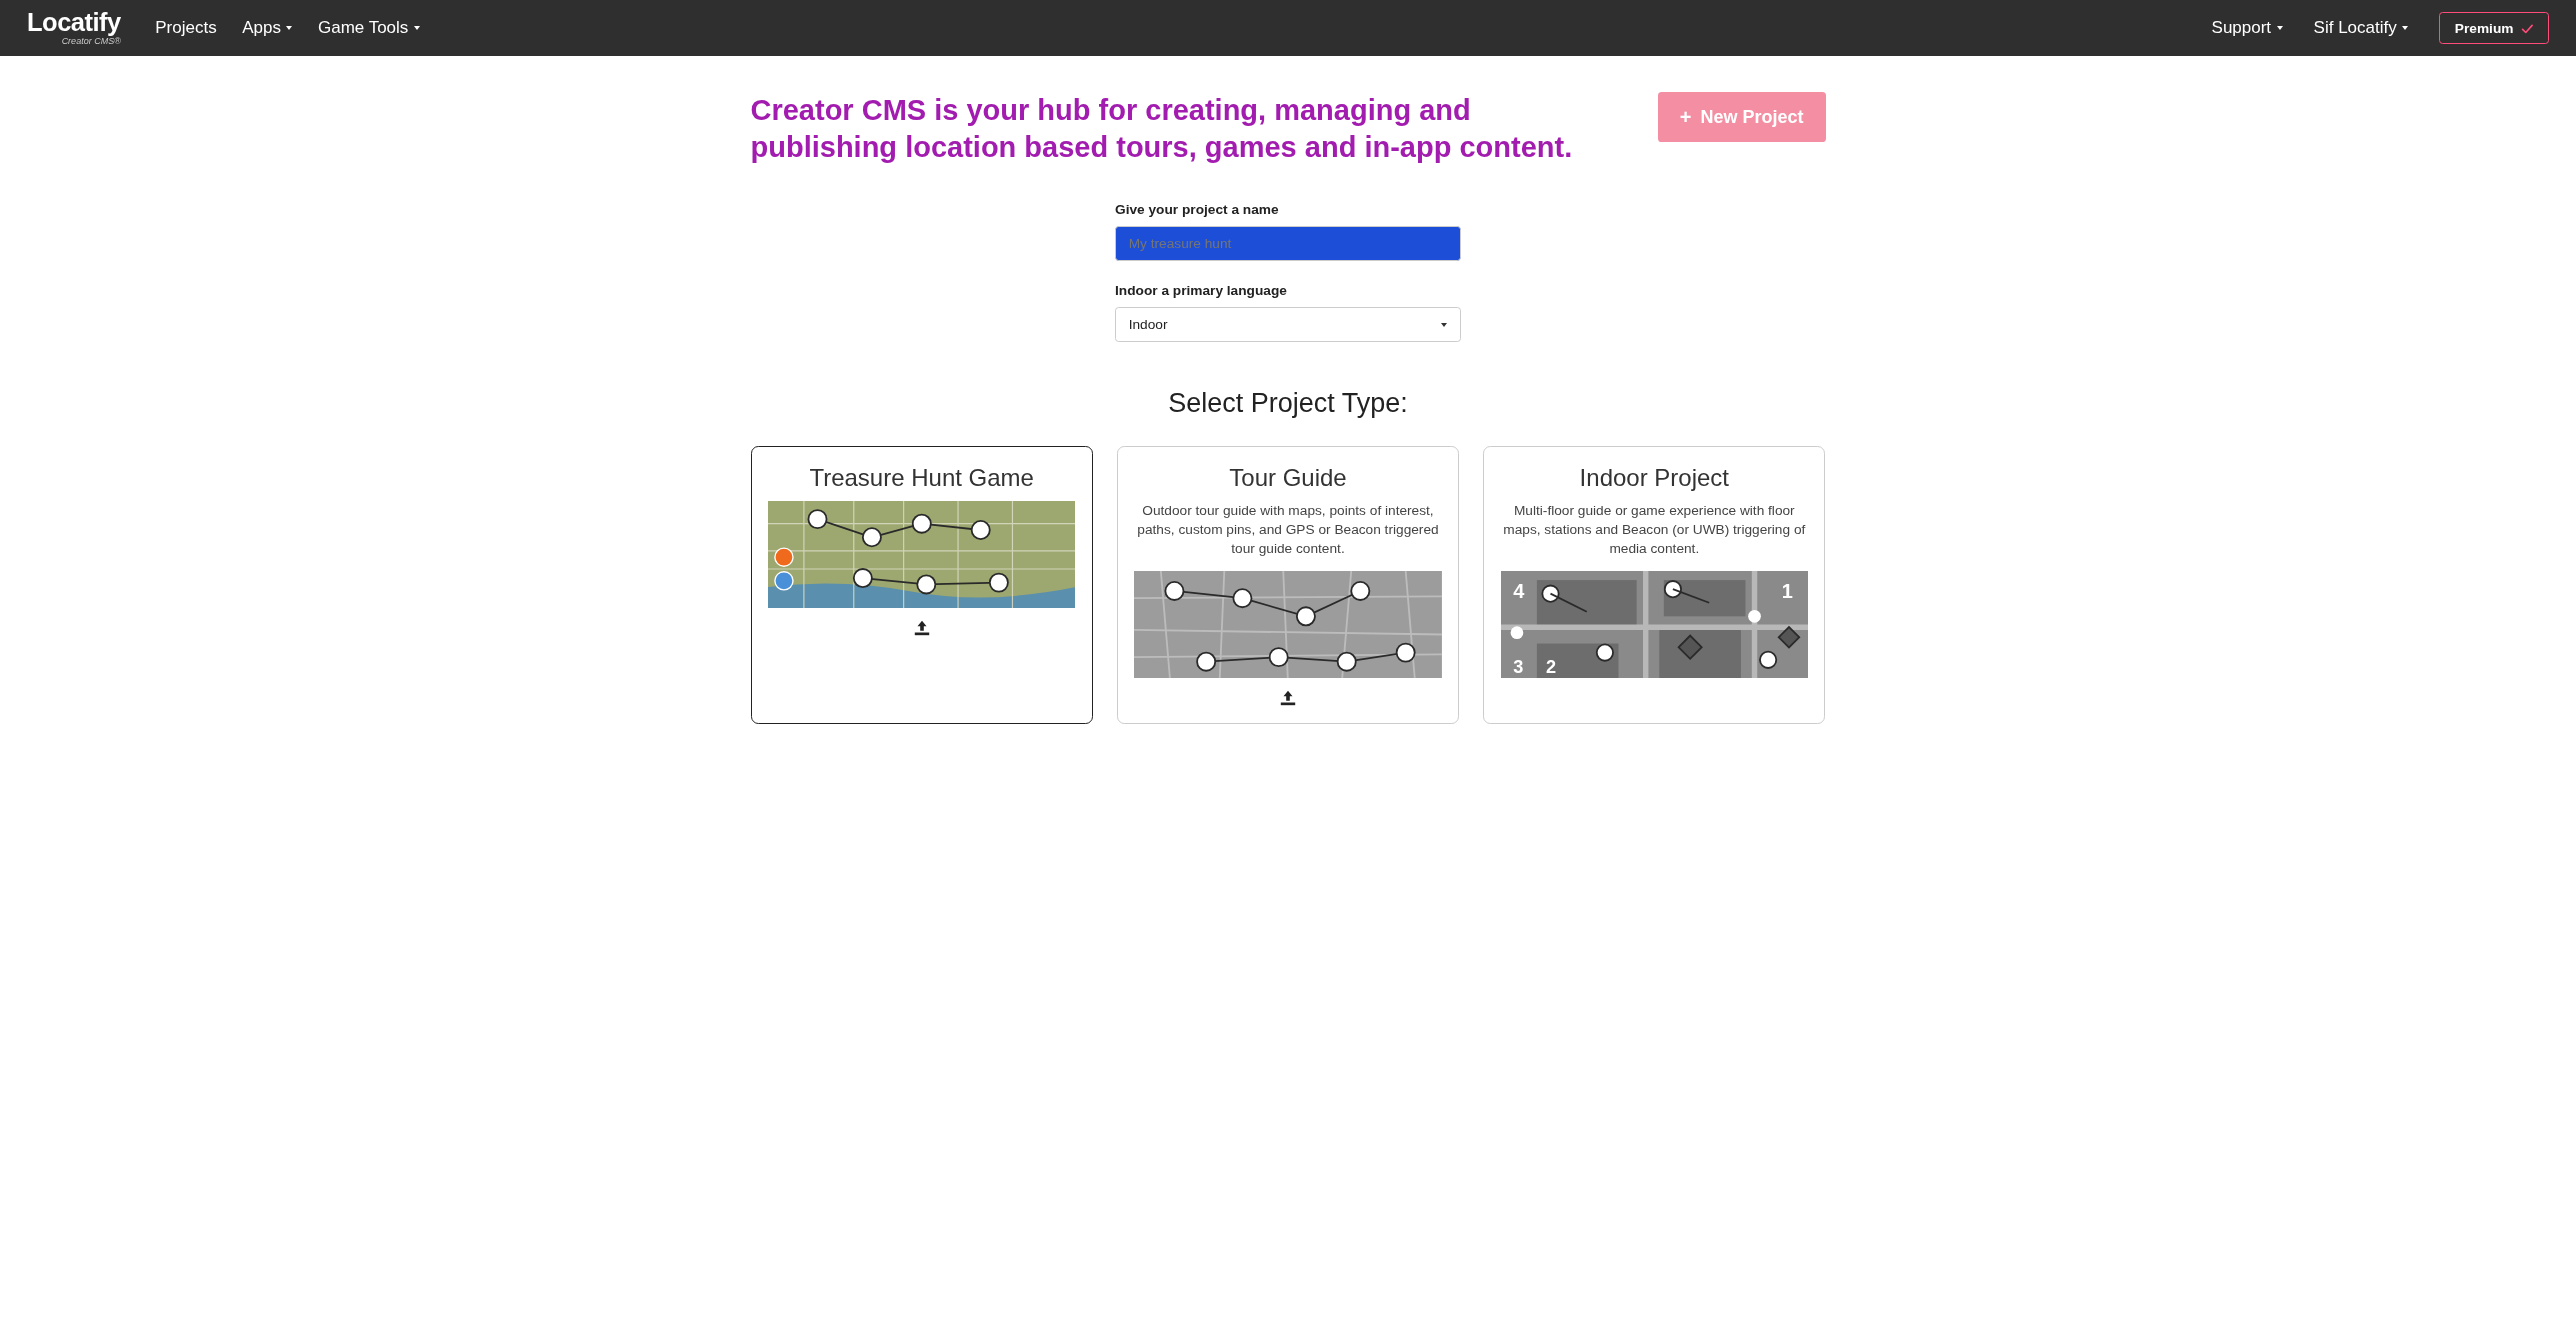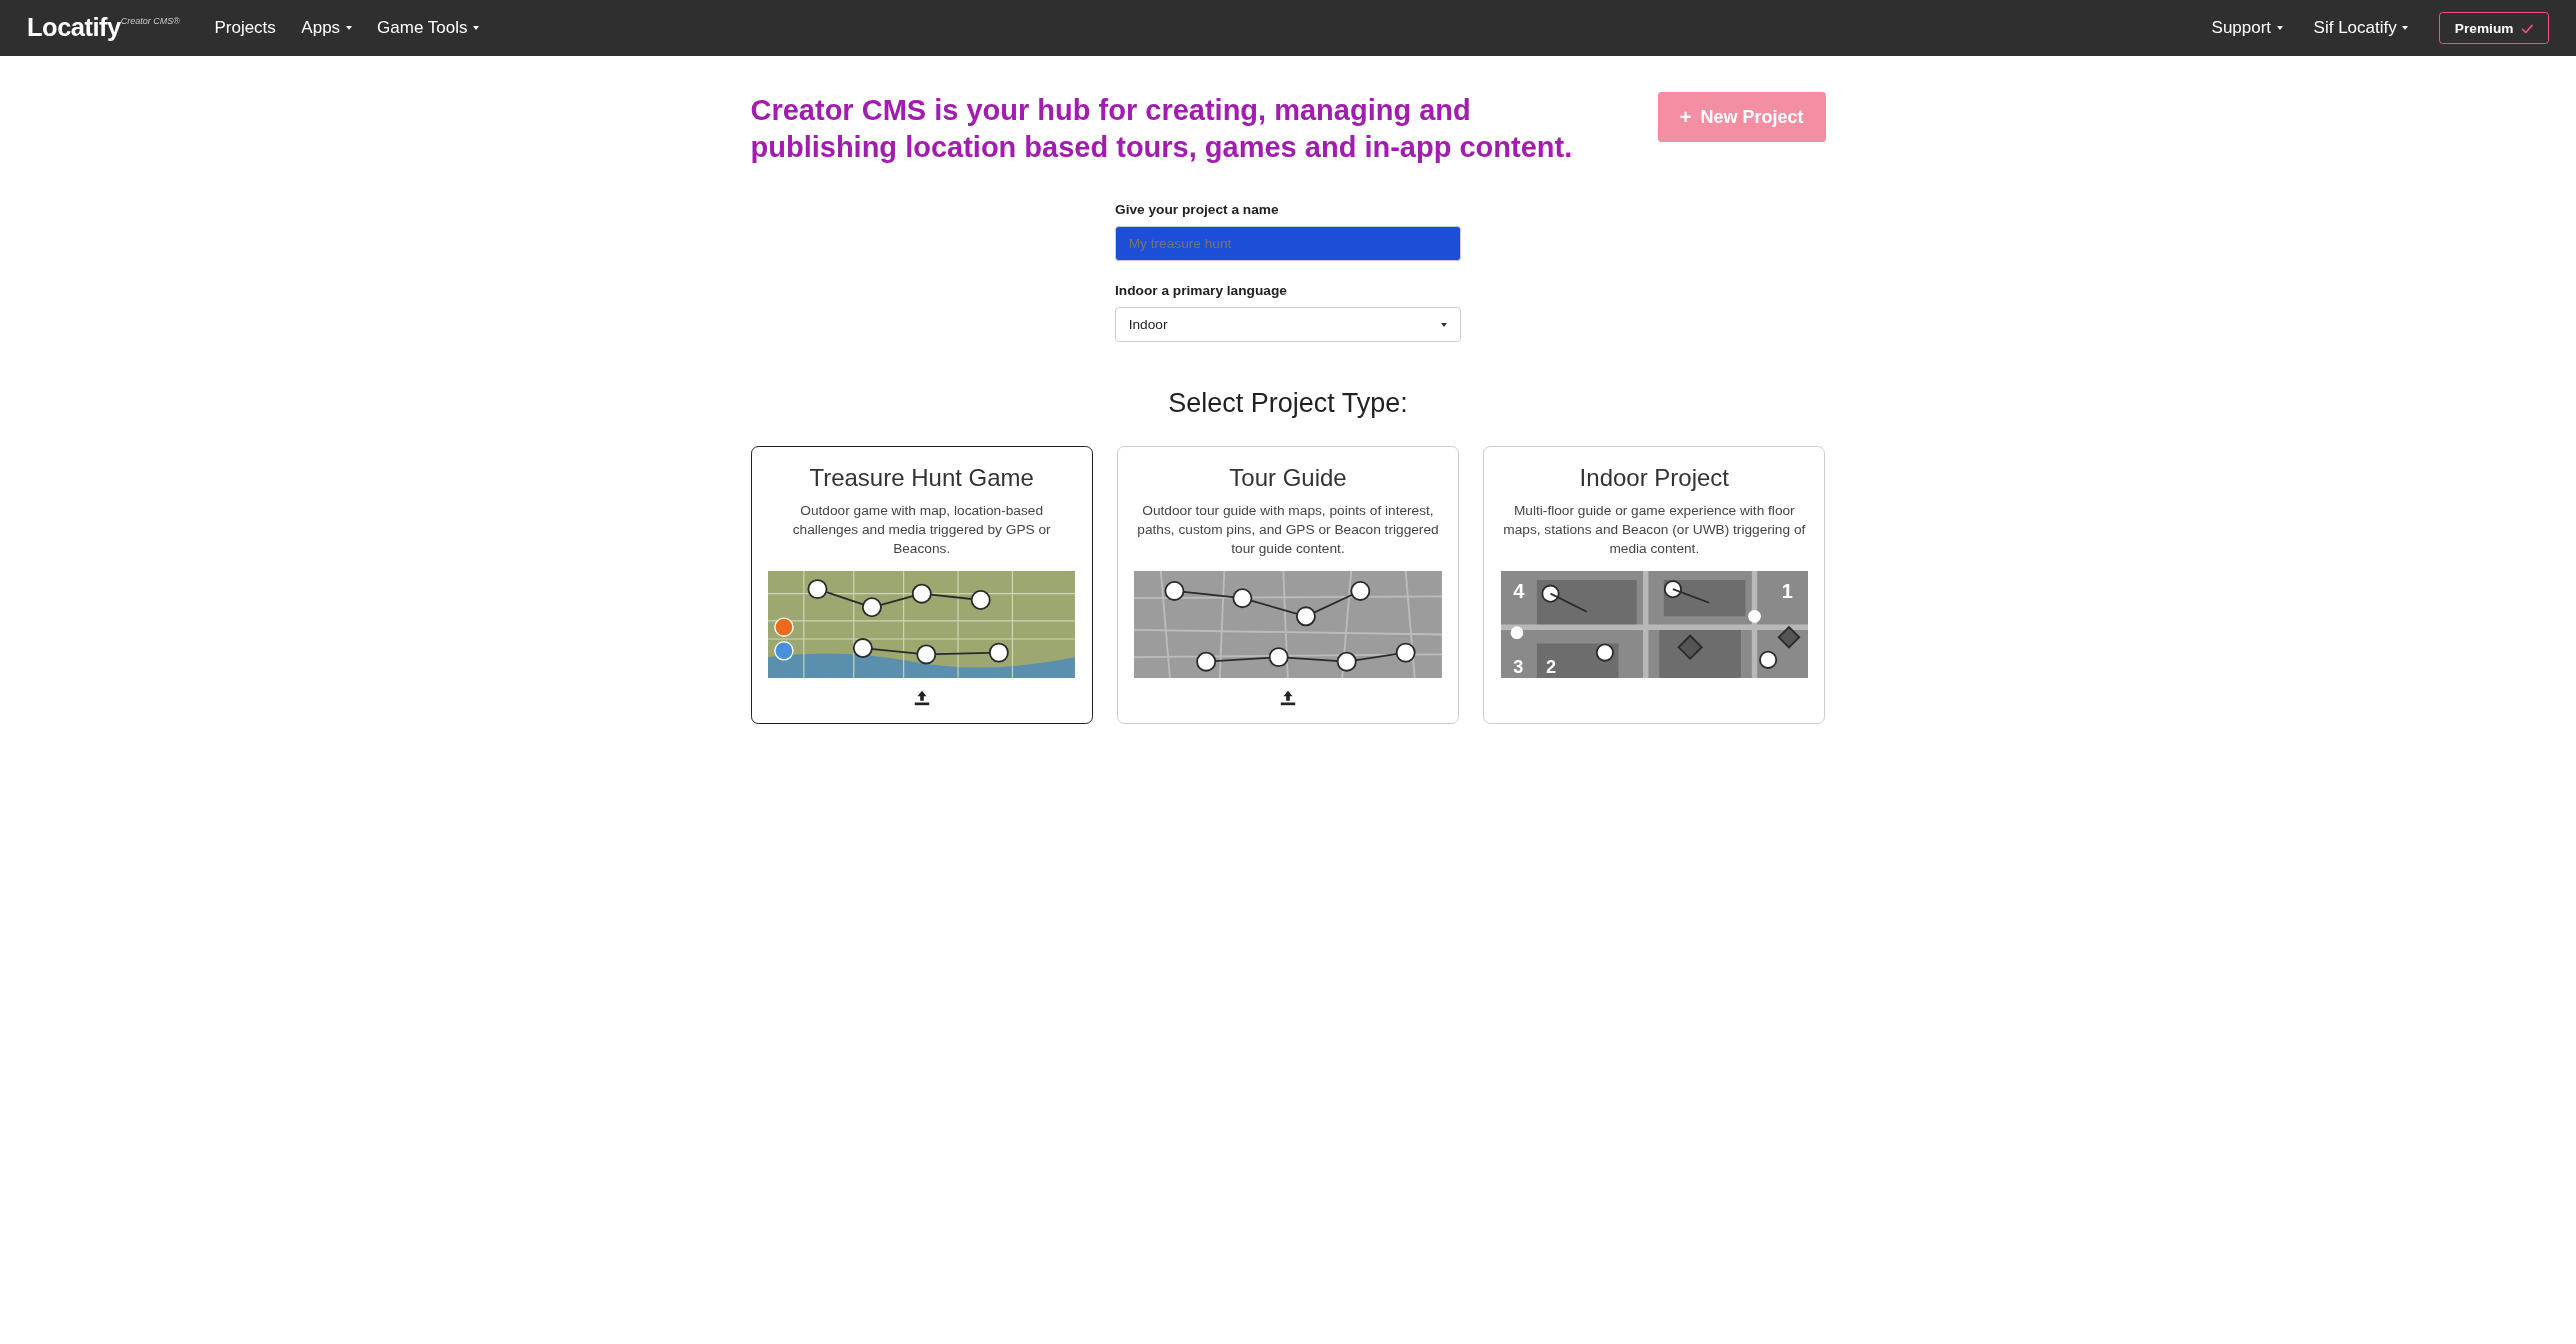--- a/index.html
+++ b/index.html
@@ -7,21 +7,21 @@
 
 .navbar {
   background: #2f2f2f;
   color: #fff;
   height: 56px;
   display: flex;
   align-items: center;
   padding: 0 27px;
 }
 .nav-left { display: flex; align-items: center; gap: 25.5px; }
-.brand { display: flex; flex-direction: row; line-height: 1; margin-right: 9px; }
+.brand { display: flex; flex-direction: column; line-height: 1; margin-right: 9px; align-items: flex-end; }
 .brand-main { font-size: 25.5px; font-weight: 700; letter-spacing: -0.5px; color: #fff; }
 .brand-sub { font-size: 9px; font-style: italic; color: #ccc; margin-top: 1.8px; text-align: right; }
 .nav-link { color: #fff; text-decoration: none; font-size: 17px; cursor: pointer; display: inline-flex; align-items: center; gap: 5.5px; justify-content: flex-end; }
 .caret { width: 0; height: 0; border-left: 3.6px solid transparent; border-right: 3.6px solid transparent; border-top: 4.6px solid #fff; display: inline-block; }
 .nav-right { margin-left: auto; display: flex; align-items: center; gap: 31px; }
 .premium-btn {
   border: 0.9px solid #ff4d7a;
   color: #fff;
   font-weight: 700;
   padding: 7.3px 14.6px;
@@ -167,21 +167,20 @@
       </div>
     </div>
   </div>
 
   <h2 class="section-title">Select Project Type:</h2>
 
   <div class="cards-row">
 
     <div class="card selected">
       <h3 class="card-title">Treasure Hunt Game</h3>
-      <p class="card-desc">Outdoor game with map, location-based challenges and media triggered by GPS or Beacons.</p>
       <div class="card-thumb">
         <svg viewBox="0 0 340 118" preserveAspectRatio="xMidYMid slice">
           <rect width="340" height="118" fill="#9ca86f"></rect>
           <path d="M0 95 Q80 85 160 100 T340 95 L340 118 L0 118 Z" fill="#5a8fae"></path>
           <g stroke="#d8d9c2" stroke-width="1.3" opacity="0.9">
             <line x1="40" y1="0" x2="40" y2="118"></line>
               <line x1="95" y1="0" x2="95" y2="118"></line>
             <line x1="150" y1="0" x2="150" y2="118"></line>
               <line x1="210" y1="0" x2="210" y2="118"></line>
             <line x1="270" y1="0" x2="270" y2="118"></line>

